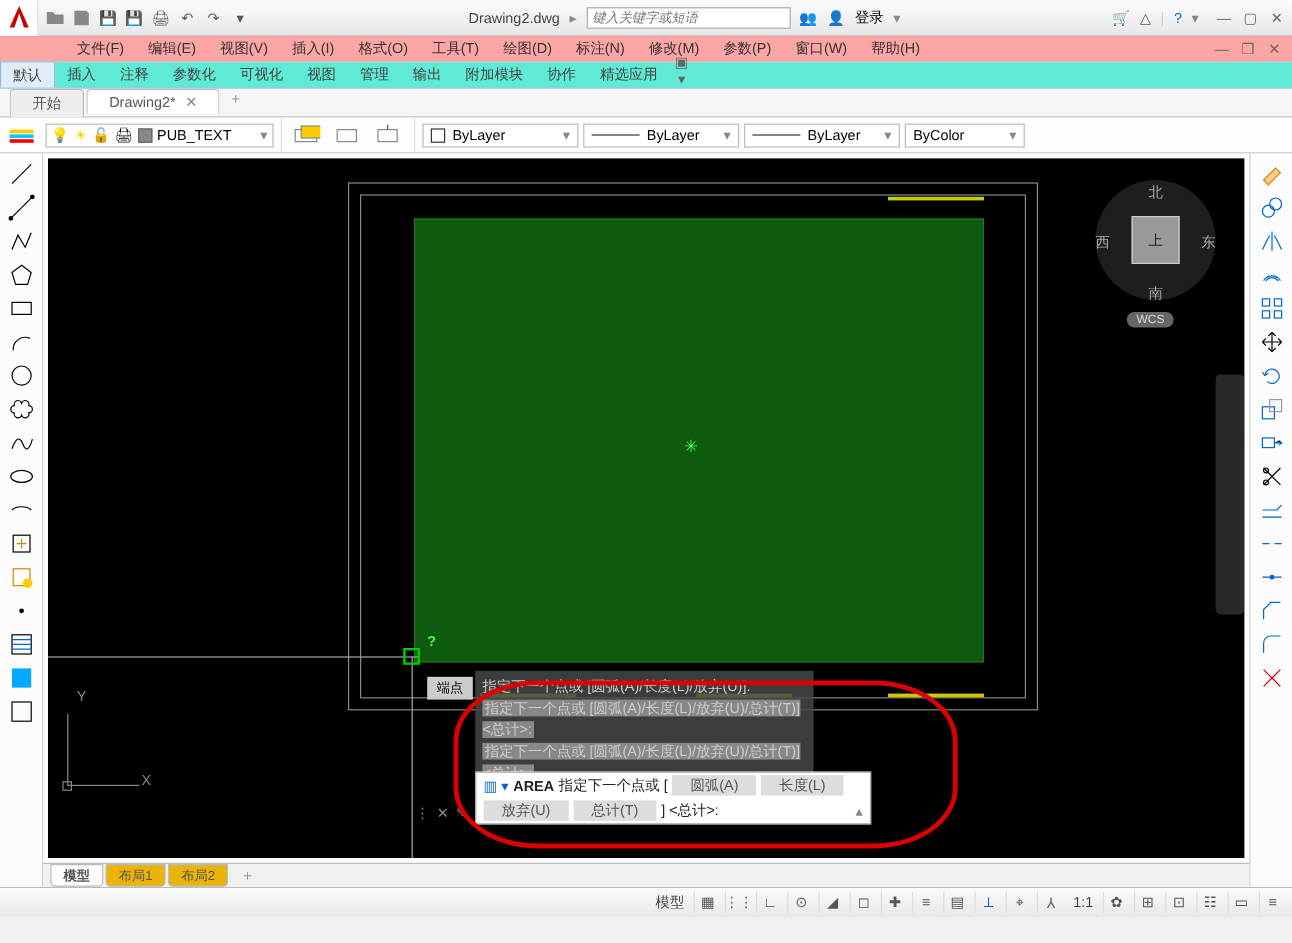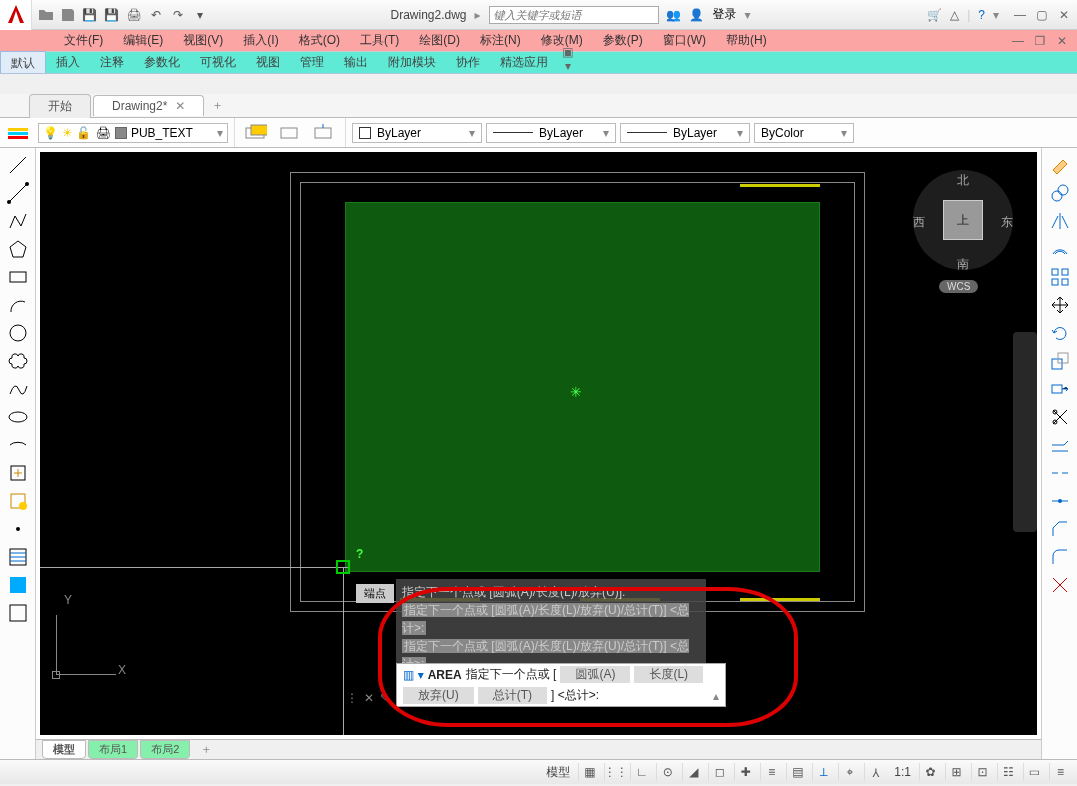--- a/index.html
+++ b/index.html
@@ -20,21 +20,21 @@
 .menubar { height:22px; background:#fca5a5; display:flex; align-items:center; border-bottom:1px solid #ccc;}
 .menu-left-spacer{width:54px;}
 .menu-item { padding:0 10px; color:#333; cursor:pointer;}
 .menubar .right-wc { margin-left:auto; display:flex; gap:4px; padding-right:6px;}
 
 .ribbon-tabs { height:22px; background:#5eead4; display:flex; align-items:flex-end; border-bottom:1px solid #b0c4de;}
 .rtab { padding:0 10px; color:#444; cursor:pointer; height:22px; line-height:22px;}
 .rtab.active { background:#e0ecf8; border:1px solid #9bd; border-bottom:none;}
 .rtab-extra { width:20px; text-align:center; color:#666;}
 
-.doc-tabs { height:24px; background:#f5f5f5; display:flex; align-items:center; padding-left:29px; border-bottom:1px solid #bbb;margin-top:20px;}
+.doc-tabs { height:24px; background:#f5f5f5; display:flex; align-items:flex-start; padding-left:8px; border-bottom:1px solid #bbb;}
 .dtab { padding:3px 18px; background:#eee; border:1px solid #bbb; border-bottom:none; border-radius:4px 4px 0 0; margin-right:2px; color:#555; display:flex; align-items:center; gap:8px;}
 .dtab.active { background:#fff;}
 .dtab-close{color:#888;}
 .dtab-plus{width:22px; text-align:center; color:#888;}
 
 .ribbon-panel { height:30px; background:#fdfdfd; display:flex; align-items:center; border-bottom:1px solid #bbb;}
 .layer-panel { display:flex; align-items:center; gap:4px; padding:0 6px; border-right:1px solid #ddd; height:100%;}
 .layer-picker { display:flex; align-items:center; gap:4px; border:1px solid #bbb; height:20px; padding:0 4px; min-width:190px; background:#fff;}
 .layer-swatch{width:12px;height:12px;border:1px solid #666;}
 .props-panel { display:flex; align-items:center; gap:4px; padding:0 6px; height:100%;}
@@ -69,30 +69,30 @@
 .wcs-badge{position:absolute;left:36px;top:120px;background:#666;color:#ddd;padding:1px 8px;border-radius:8px;font-size:10px;}
 .navbar-side{position:absolute;right:0;top:180px;width:24px;height:200px;background:rgba(80,80,80,.5);border-radius:4px;}
 
 .ucs{position:absolute;left:10px;bottom:50px;color:#888;}
 .ucs-y{position:absolute;left:14px;bottom:78px;}
 .ucs-x{position:absolute;left:68px;bottom:8px;}
 .ucs-line-v{position:absolute;left:6px;bottom:10px;height:60px;width:0;border-left:1px solid #888;}
 .ucs-line-h{position:absolute;left:6px;bottom:10px;width:60px;height:0;border-top:1px solid #888;}
 .ucs-box{position:absolute;left:2px;bottom:6px;width:8px;height:8px;border:1px solid #888;}
 
-.cmd-history{position:absolute;left:356px;bottom:58px;background:rgba(70,70,70,.85);color:#ccc;padding:4px 6px;font-size:11px;line-height:1.5;width:310px;}
+.cmd-history{position:absolute;left:356px;bottom:58px;background:rgba(70,70,70,.85);color:#ccc;padding:4px 6px;font-size:11px;line-height:1.5;width:282px;}
 .cmd-history .hl{background:#888;padding:0 2px;}
 .cmd-line{position:absolute;left:356px;bottom:28px;background:#fff;border:1px solid #aaa;display:flex;align-items:center;padding:2px 6px;gap:4px;font-size:11px;color:#222;width:330px;flex-wrap:wrap;}
 .cmd-line .tok{background:#ddd;padding:0 15px;color:#555;}
 .cmd-line .cmd-name{font-weight:bold;}
 .cmd-icons{position:absolute;left:306px;bottom:30px;display:flex;gap:6px;color:#888;}
 .red-annot{position:absolute;left:338px;bottom:8px;width:420px;height:140px;border:4px solid #d00;border-radius:70px/50px;pointer-events:none;}
 
 .layout-tabs{height:20px;background:#f0f0f0;display:flex;align-items:center;border-top:1px solid #bbb;padding-left:6px;}
-.ltab{padding:1px 10px;background:#86efac;border:1px solid #bbb;border-radius:0 0 4px 4px;margin-right:2px;font-size:11px;color:#555;}
+.ltab{padding:1px 10px;background:#eab308;border:1px solid #bbb;border-radius:0 0 4px 4px;margin-right:2px;font-size:11px;color:#555;}
 .ltab.active{background:#fff;font-weight:bold;}
 .ltab-plus{padding:1px 8px;color:#888;}
 
 .statusbar{height:25px;background:linear-gradient(#fafafa,#e8e8e8);display:flex;align-items:center;border-top:1px solid #bbb;padding:0 6px;gap:4px;}
 .sb-spacer{flex:1;}
 .sb-btn{width:22px;height:18px;display:flex;align-items:center;justify-content:center;color:#555;border-left:1px solid #ddd;}
 .sb-text{color:#444;padding:0 4px;}
 </style>
 </head>
 <body>

